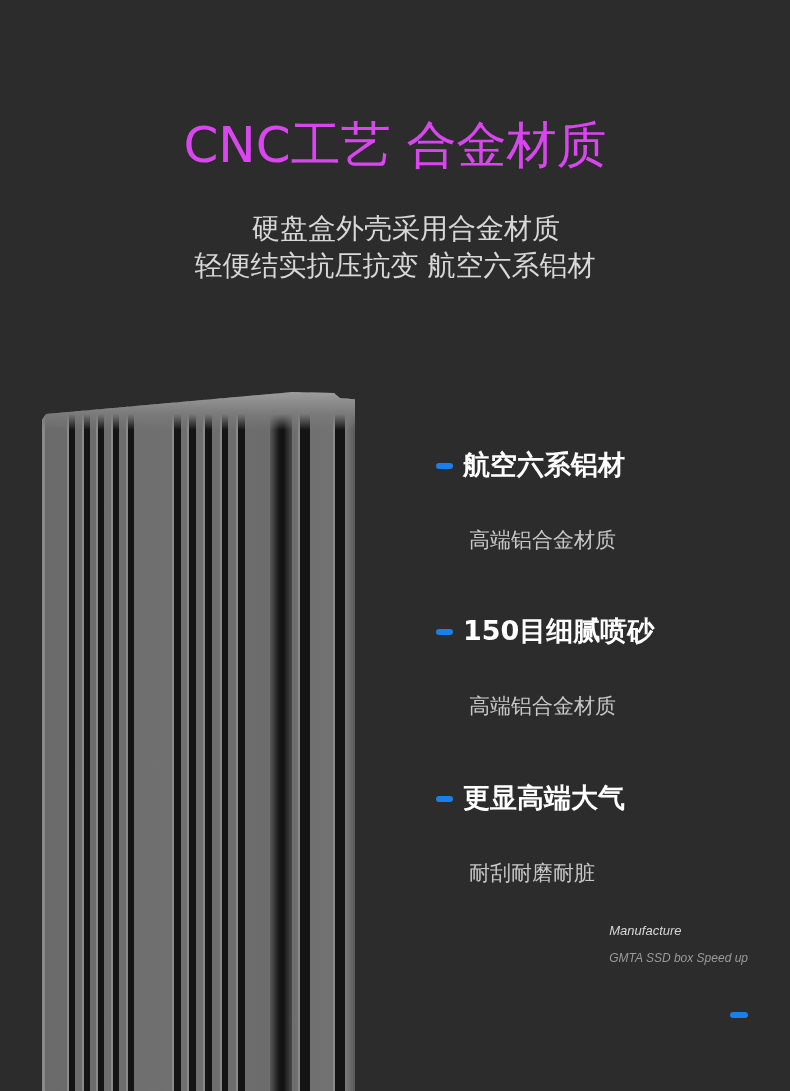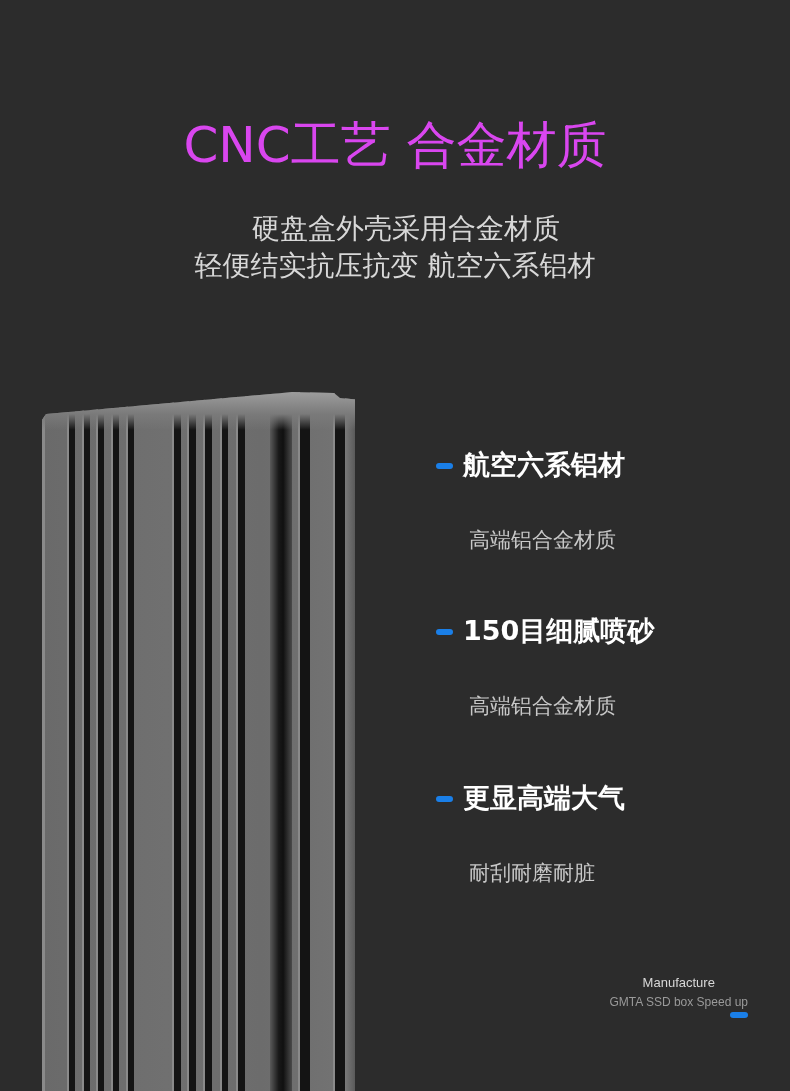--- a/index.html
+++ b/index.html
@@ -54,25 +54,26 @@
   }
   .feature .f-desc {
     position: absolute; left: 33px; top: 50px; white-space: nowrap;
     font-size: 21px; color: #c8c8c8; line-height: 30px; font-weight: 300; margin-top: 32px;
   }
   .f1 { top: 443px; }
   .f2 { top: 609px; }
   .f3 { top: 776px; }
 
   .manu {
-    position: absolute; right: 42px; top: 974px; text-align: center;
+    position: absolute; right: 42px; top: 922px; text-align: left;
     font-family: "Liberation Sans", sans-serif;
+    font-style: italic;
   }
   .manu .m1 { font-size: 13px; color: #d8d8d8; line-height: 18px; }
-  .manu .m2 { font-size: 12px; color: #9a9a9a; line-height: 17px; margin-top: 2px; }
+  .manu .m2 { font-size: 12px; color: #9a9a9a; line-height: 17px; margin-top: 10px; }
   .manu-dash {
     position: absolute; left: 730px; top: 1012px; width: 18px; height: 6px;
     background: #1a7fe8; border-radius: 3px;
   }
 </style>
 </head>
 <body>
 
 <div class="title">CNC工艺 合金材质</div>
 <div class="subtitle sub1">硬盘盒外壳采用合金材质</div>

